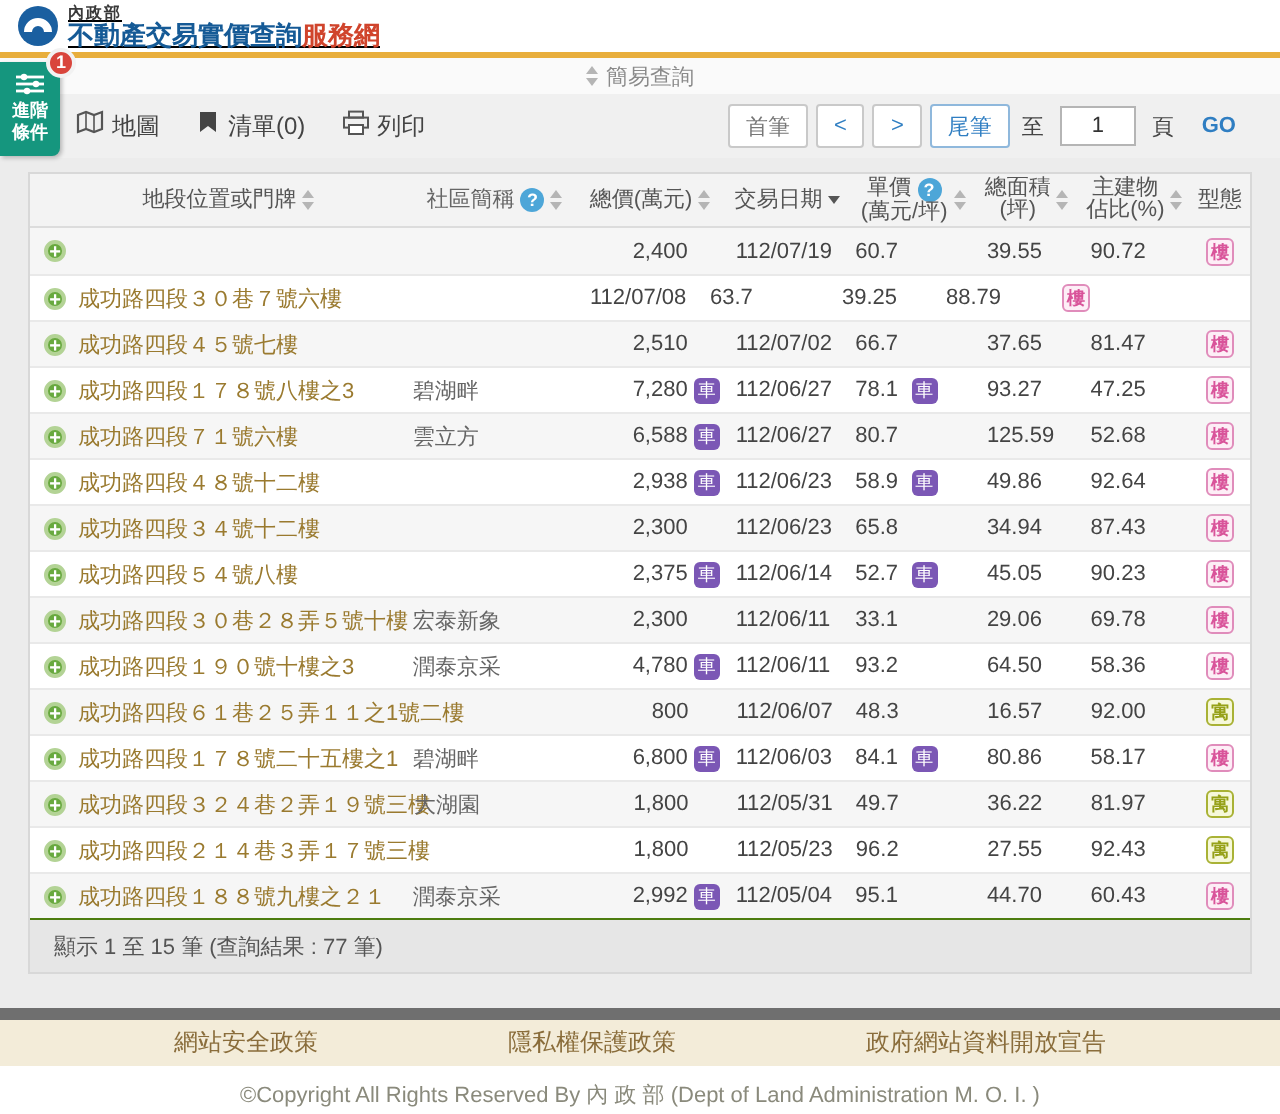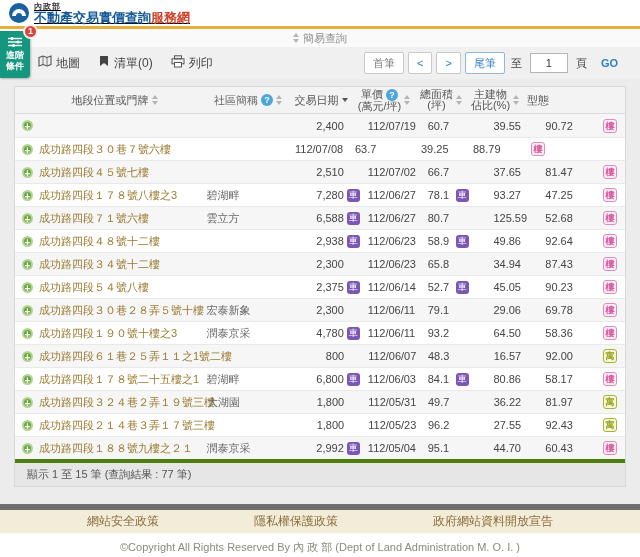--- a/index.html
+++ b/index.html
@@ -73,21 +73,21 @@
   .plus { width:11px; height:11px; border:2px solid #b3d395; border-radius:50%; background:#68a93f; color:#fff; font-size:10px; line-height:10px; text-align:center; font-weight:bold; flex:none; }
   .addr { margin-left:6px; color:#9a7a2f; white-space:nowrap; }
   .num {}
   .badge-slot { width:18px; display:flex; justify-content:flex-start; padding-left:3px; }
   .car { min-width:13px; height:13px; border-radius:3px; background:#7b57b5; color:#fff; font-size:9px; line-height:13px; text-align:center; flex:none; }
   .c5 .num { margin-right:4px; min-width:24px; }
   .type { width:14px; height:14px; border-radius:3px; font-size:9px; line-height:12px; text-align:center; font-weight:bold; }
   .type.building { background:#fdeef6; border:1px solid #e08cbb; color:#d9549a; }
   .type.apartment { background:#f6f8da; border:1px solid #a9b235; color:#96a118; }
 
-  .summary { height:27px; background:#e6e6e6; border-top:4px solid #4d7c0f; display:flex; align-items:center; padding-left:12px; font-size:11px; color:#555; }
+  .summary { height:27px; background:#e6e6e6; border-top:1px solid #4d7c0f; display:flex; align-items:center; padding-left:12px; font-size:11px; color:#555; }
 
   
   .bottom-gap { height:17px; }
   .divider-bar { height:6px; background:#6f6f6f; }
   .footer-links { height:23px; background:#f3ecd9; display:flex; align-items:center; justify-content:center; gap:95px; }
   .footer-links a { font-size:12px; color:#8a6d3b; text-decoration:none; cursor:pointer; }
   .copyright { background:#fff; height:26px; text-align:center; font-size:11px; color:#8a8a7c; padding-top:7px; }
 </style>
 </head>
 <body>
@@ -188,20 +188,29 @@
             <span class="row2">
               <span class="thline">社區簡稱</span>
               <span class="help">?</span>
             </span>
           </span>
           <span class="sort">
             <span class="tri up"></span>
             <span class="tri down"></span>
           </span>
         </span>
+        <span class="th c3">
+          <span class="thlab">
+            <span class="thline">總價(萬元)</span>
+          </span>
+          <span class="sort">
+            <span class="tri up"></span>
+            <span class="tri down"></span>
+          </span>
+        </span>
         <span class="th c4">
           <span class="thlab">
             <span class="thline">交易日期</span>
           </span>
           <span class="sort">
             <span class="tri down dark"></span>
           </span>
         </span>
         <span class="th c5">
           <span class="thlab">
@@ -414,21 +423,21 @@
             <span class="plus">+</span>
             <span class="addr">成功路四段３０巷２８弄５號十樓</span>
           </span>
           <span class="td c2">宏泰新象</span>
           <span class="td c3">
             <span class="num">2,300</span>
             <span class="badge-slot"></span>
           </span>
           <span class="td c4">112/06/11</span>
           <span class="td c5">
-            <span class="num">79.1</span>
+            <span class="num">33.1</span>
           </span>
           <span class="td c6">29.06</span>
           <span class="td c7">69.78</span>
           <span class="td c8">
             <span class="type building">樓</span>
           </span>
         </div>
         <div class="tr white">
           <span class="td c1">
             <span class="plus">+</span>

